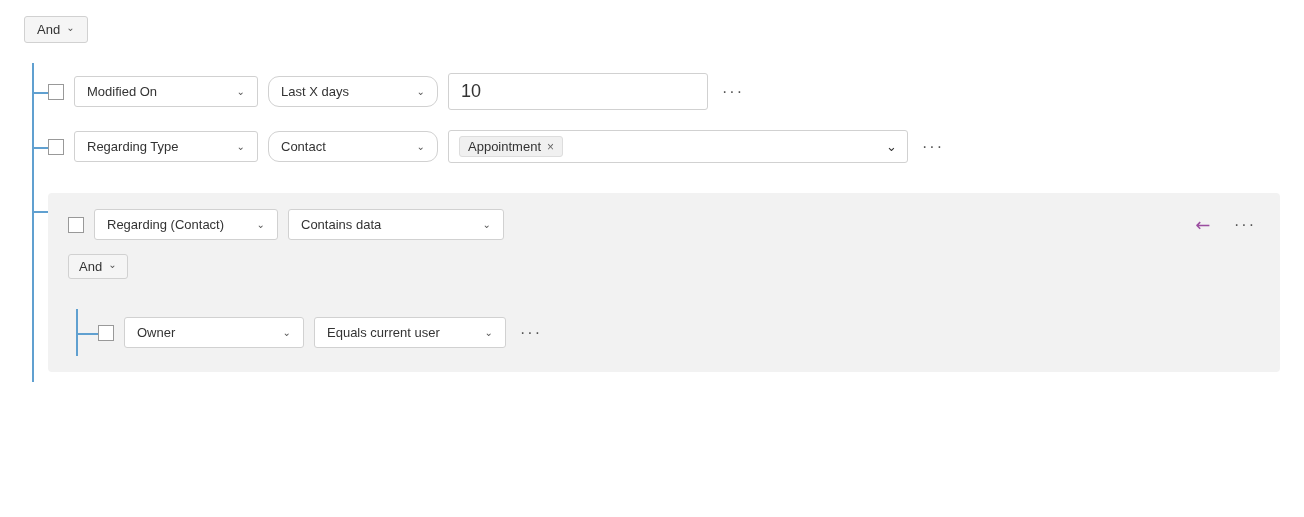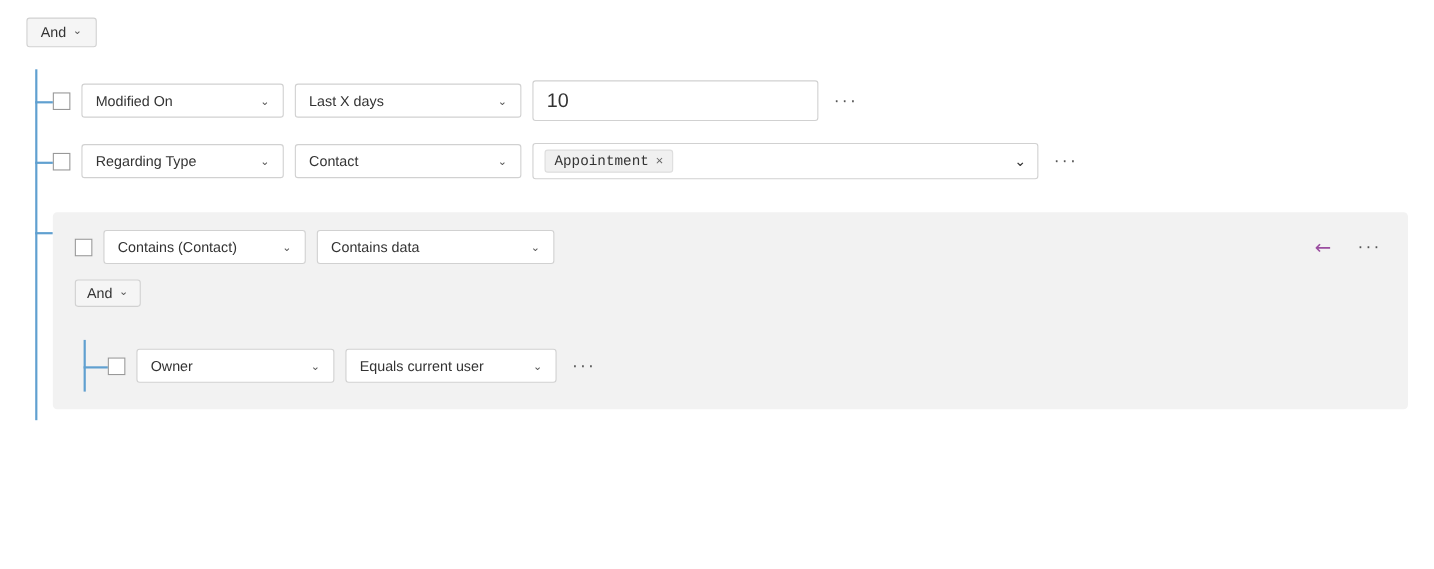--- a/index.html
+++ b/index.html
@@ -67,21 +67,21 @@
       color: #333;
       gap: 20px;
     }
 
     .select-field .chevron-down {
       font-size: 10px;
       color: #555;
     }
 
     .field-name { width: 184px; }
-    .field-operator { width: 206px; }
+    .field-operator { width: 170px; border-radius: 11px; }
 
     .value-field-with-tag {
       display: inline-flex;
       align-items: center;
       border: 1px solid #d1d1d1;
       background: #fff;
       padding: 5px 10px;
       border-radius: 3px;
       cursor: pointer;
       font-size: 13px;
@@ -198,21 +198,21 @@
       <div class="checkbox"></div>
       <div class="select-field field-name">
         <span>Regarding Type</span>
         <span class="chevron-down">⌄</span>
       </div>
       <div class="select-field field-operator">
         <span>Contact</span>
         <span class="chevron-down">⌄</span>
       </div>
       <div class="value-field-with-tag">
-        <div style="display: flex; align-items: flex-start; gap: 6px; font-family: Liberation Mono, monospace;">
+        <div style="display: flex; align-items: flex-start; gap: 6px;">
           <span class="tag">
             <span>Appointment</span>
             <span class="close-x">×</span>
           </span>
         </div>
         <span class="chevron-down">⌄</span>
       </div>
       <div class="more-options">
         <span>···</span>
       </div>
@@ -220,21 +220,21 @@
 
     <div style="position: relative; display: flex; align-items: flex-start; padding: 10px 0;">
 
       <div style="position: absolute; left: -16px; top: 38px; width: 16px; height: 2px; background: #60a0d0;"></div>
 
       <div class="sub-group" style="flex: 1; margin-left: 0;">
 
         <div class="sub-group-row">
           <div class="checkbox"></div>
           <div class="select-field field-name">
-            <span>Contains (Contact)</span>
+            <span>Regarding (Contact)</span>
             <span class="chevron-down">⌄</span>
           </div>
           <div class="select-field" style="width: 216px;">
             <span>Contains data</span>
             <span class="chevron-down">⌄</span>
           </div>
 
           <div style="flex: 1;"></div>
 
           <div style="color: #9b4ea0; font-size: 18px; cursor: pointer; transform: scaleX(-1) rotate(45deg); display: inline-block; margin-right: 10px;">↗</div>

